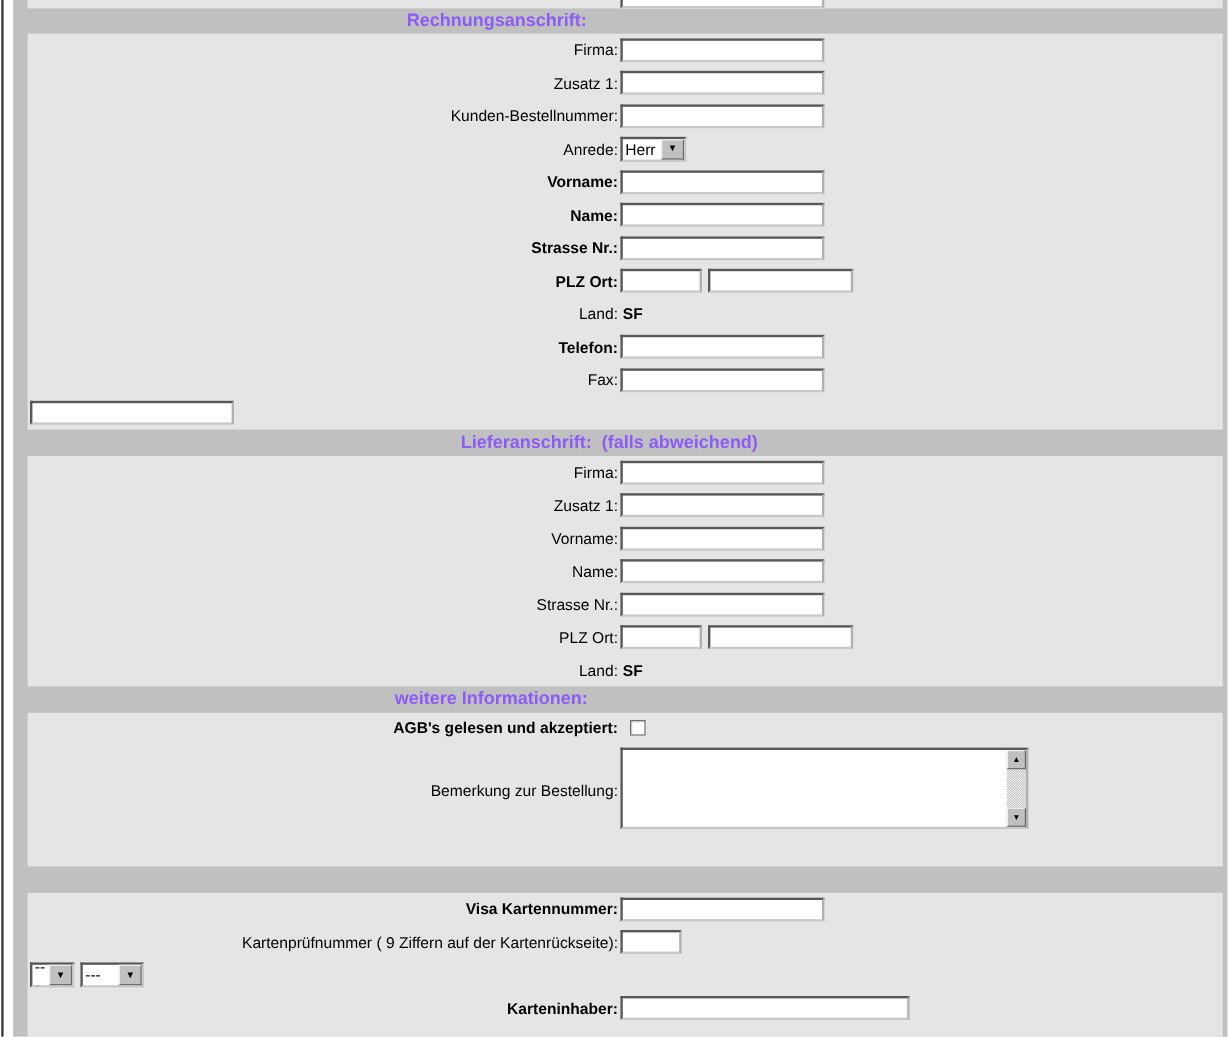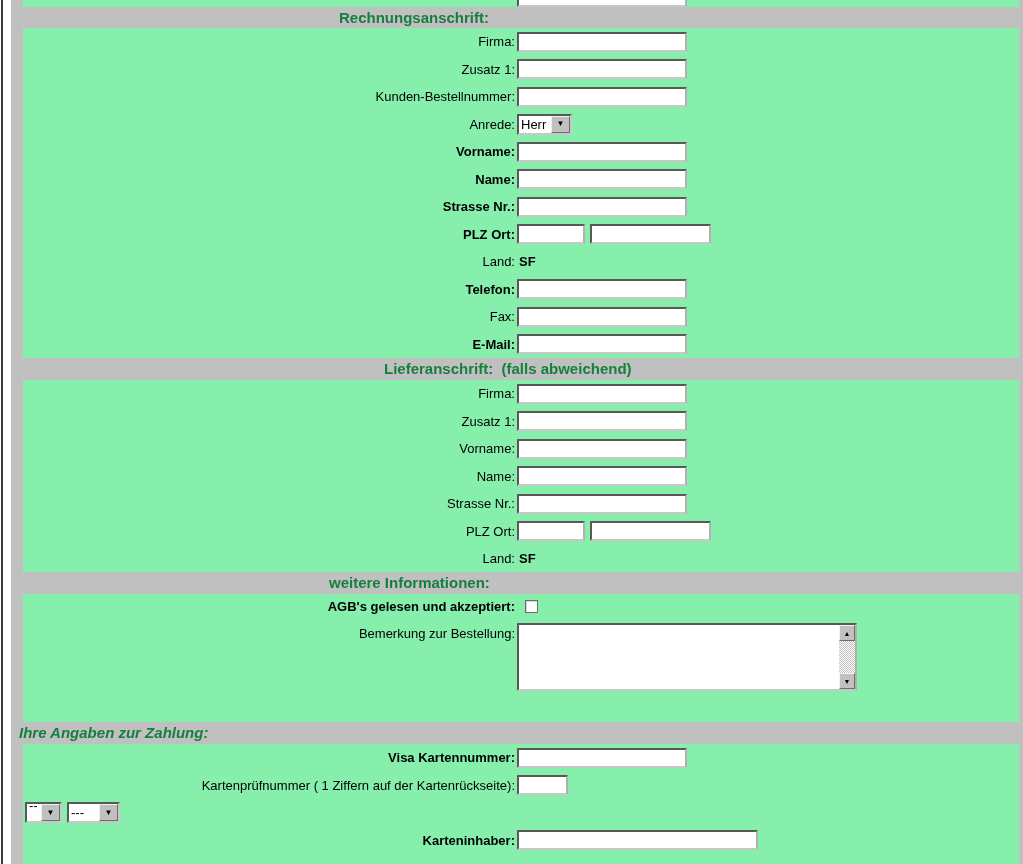--- a/index.html
+++ b/index.html
@@ -1,26 +1,26 @@
 <!DOCTYPE html>
 <html><head>
 <meta charset="utf-8">
 <style>
   html,body{margin:0;padding:0;}
   body{font-family:"Liberation Sans",sans-serif;font-size:13px;color:#000;}
   .page{position:relative;width:1023px;height:864px;background:#fff;overflow:hidden;}
   .frame-line{position:absolute;left:1px;top:0;width:2px;height:100%;background:#3d3d3d;}
   .canvas{position:absolute;left:11px;top:0;right:0;bottom:0;background:#c0c0c0;}
-  .section{position:absolute;left:12px;right:4px;background:#86efac;overflow:hidden;}
+  .section{position:absolute;left:12px;right:4px;background:#e5e5e5;overflow:hidden;}
   #sec-top{top:0;height:7px;overflow:visible;}
   #sec-billing{top:28px;height:330px;}
   #sec-shipping{top:380px;height:192px;}
   #sec-info{top:594px;height:128px;}
   #sec-payment{top:744px;height:148px;}
-  .bar-title{position:absolute;font-size:15px;font-weight:bold;color:#15803d;white-space:pre;z-index:3;}
+  .bar-title{position:absolute;font-size:15px;font-weight:bold;color:#8b5cf6;white-space:pre;z-index:3;}
   #title-billing{left:339px;top:7px;line-height:21px;}
   #title-shipping{left:384px;top:358px;line-height:22px;}
   #title-info{left:329px;top:572px;line-height:22px;}
   #title-payment{left:19px;top:722px;line-height:22px;font-style:italic;}
   .row{display:flex;align-items:center;height:27.5px;}
   .lbl{width:492px;flex:none;text-align:right;white-space:pre;}
   .b{font-weight:bold;}
   .ctl{margin-left:2px;display:flex;align-items:center;}
   .ti{box-sizing:border-box;height:20px;border:2px solid;border-color:#585858 #b0b0b0 #c8c8c8 #585858;
       background:#fff;font:13px "Liberation Sans",sans-serif;padding:1px 3px;outline:none;}
@@ -32,21 +32,21 @@
   .w63{width:55px}.w37{width:37px}.w53{width:53px}
   .sel-txt{flex:1;padding:0 2px;display:flex;align-items:center;overflow:hidden;}
   .sel-btn{width:17px;flex:none;background:#c0c0c0;border:1px solid;border-color:#efefef #6d6d6d #6d6d6d #efefef;
            display:flex;align-items:center;justify-content:center;}
   .sel-arrow{font-size:8px;line-height:1;color:#000;}
   .cb{appearance:none;-webkit-appearance:none;width:13px;height:13px;margin:0 0 0 10px;background:#fff;
       border:1px solid #6d6d6d;box-shadow:inset 1px 1px 0 #d6d6d6;flex:none;}
   #row-link{height:22px;display:flex;align-items:center;}
   .agb-link{color:#dd0000;text-decoration:underline;margin-left:380px;}
   #row-agb{height:24px;}
-  #row-remark{display:flex;align-items:flex-start;}
+  #row-remark{display:flex;align-items:center;}
   #row-remark .lbl{padding-top:8px;}
   .textbox{box-sizing:border-box;position:relative;width:340px;height:68px;margin:5px 0 0 2px;
            border:2px solid;border-color:#585858 #b0b0b0 #c8c8c8 #585858;background:#fff;}
   .sb{position:absolute;top:0;right:0;bottom:0;width:16px;background-color:#c0c0c0;
       background-image:linear-gradient(45deg,#fff 25%,transparent 25%,transparent 75%,#fff 75%),
                        linear-gradient(45deg,#fff 25%,transparent 25%,transparent 75%,#fff 75%);
       background-size:2px 2px;background-position:0 0,1px 1px;}
   .sb-btn{position:absolute;left:0;width:16px;height:16px;box-sizing:border-box;background:#c0c0c0;
           border:1px solid;border-color:#f3f3f3 #6d6d6d #6d6d6d #f3f3f3;display:flex;align-items:center;
           justify-content:center;font-size:7px;line-height:1;color:#000;}
@@ -129,21 +129,20 @@
             <input class="ti w170" type="text" style="">
           </span>
       </div>
       <div class="row">
         <span class="lbl">Fax:</span>
         <span class="ctl">
             <input class="ti w170" type="text" style="">
           </span>
       </div>
       <div class="row">
-        <span class="lbl b">E-Mail:</span>
         <span class="ctl">
             <input class="ti w170" type="text" style="">
           </span>
       </div>
     </div>
 
     <div class="section" id="sec-shipping">
       <div class="row">
         <span class="lbl">Firma:</span>
         <span class="ctl">
@@ -208,21 +207,21 @@
     </div>
 
     <div class="section" id="sec-payment">
       <div class="row">
         <span class="lbl b">Visa Kartennummer:</span>
         <span class="ctl">
             <input class="ti w170" type="text" style="">
           </span>
       </div>
       <div class="row">
-        <span class="lbl">Kartenprüfnummer ( 1 Ziffern auf der Kartenrückseite):</span>
+        <span class="lbl">Kartenprüfnummer ( 9 Ziffern auf der Kartenrückseite):</span>
         <span class="ctl">
             <input class="ti w51" type="text" style="">
           </span>
       </div>
       <div class="row">
         <span class="ctl">
           <span class="sel w37">
             <span class="sel-txt">---</span>
             <span class="sel-btn">
                 <span class="sel-arrow">▼</span>
@@ -241,14 +240,13 @@
         <span class="ctl">
             <input class="ti w241" type="text" style="">
           </span>
       </div>
     </div>
   </div>
 
   <div class="bar-title" id="title-billing">Rechnungsanschrift:</div>
   <div class="bar-title" id="title-shipping">Lieferanschrift:  (falls abweichend)</div>
   <div class="bar-title" id="title-info">weitere Informationen:</div>
-  <div class="bar-title" id="title-payment">Ihre Angaben zur Zahlung:</div>
 </div>
 
 </body></html>

